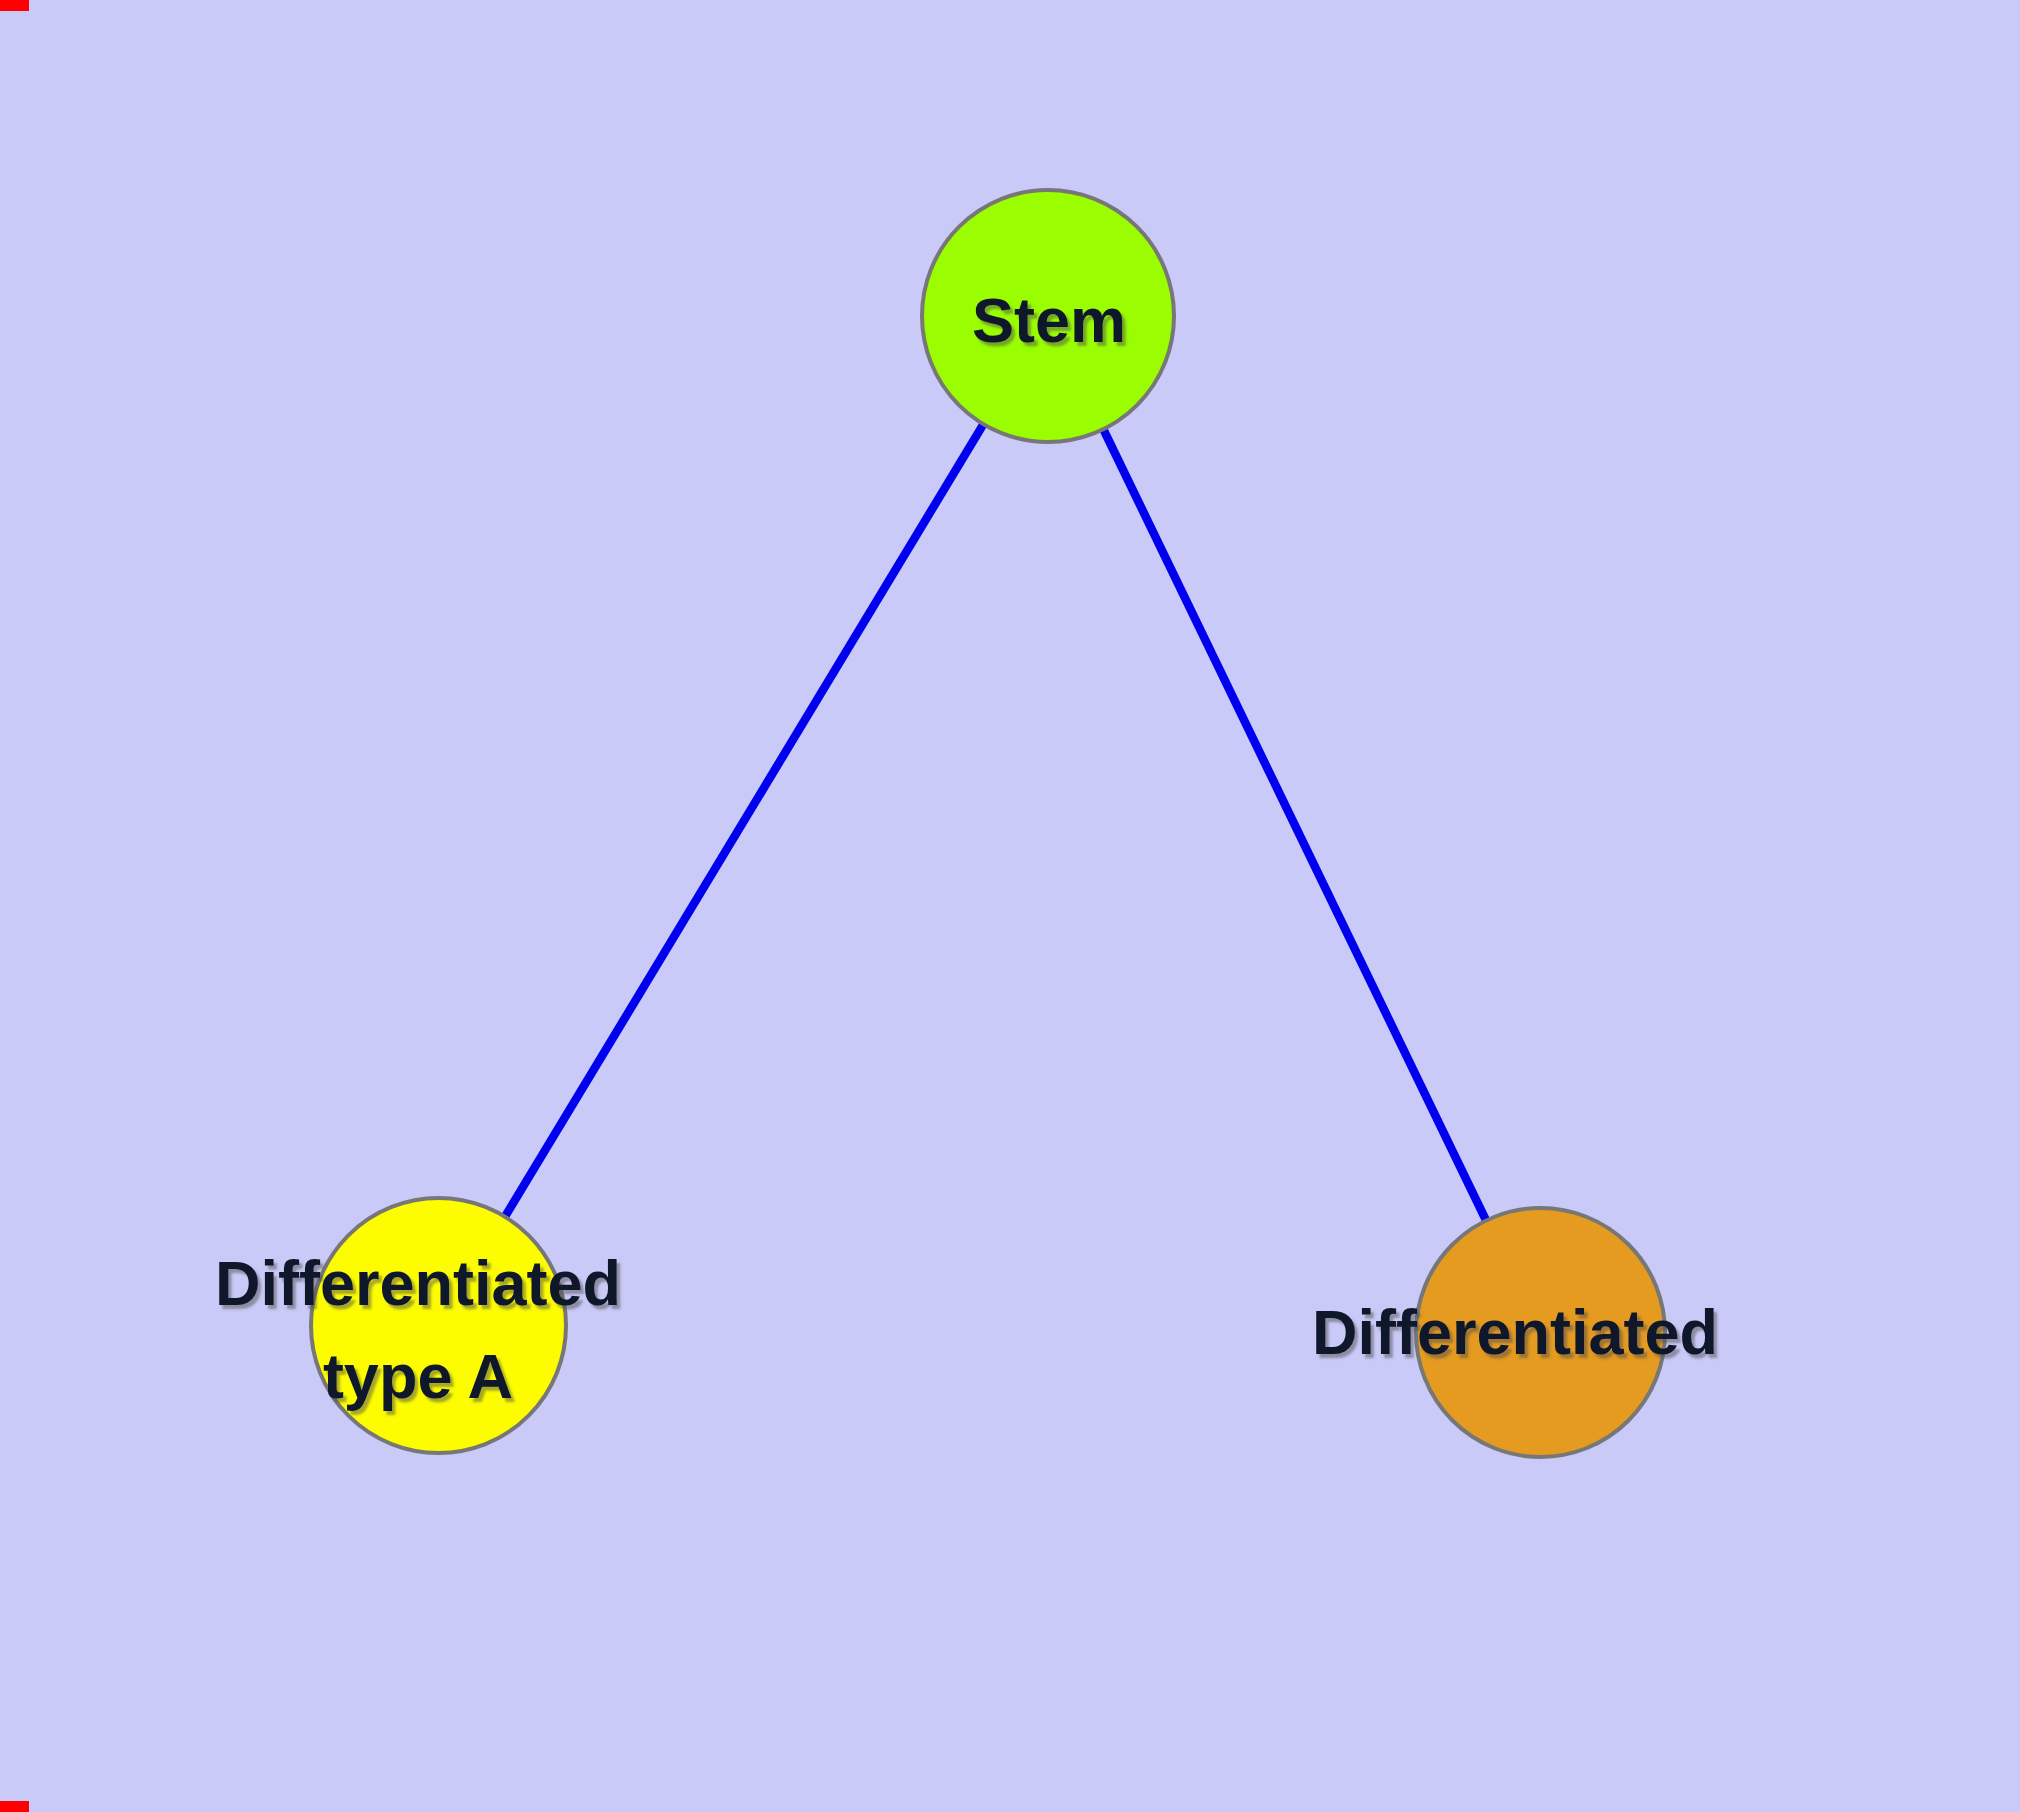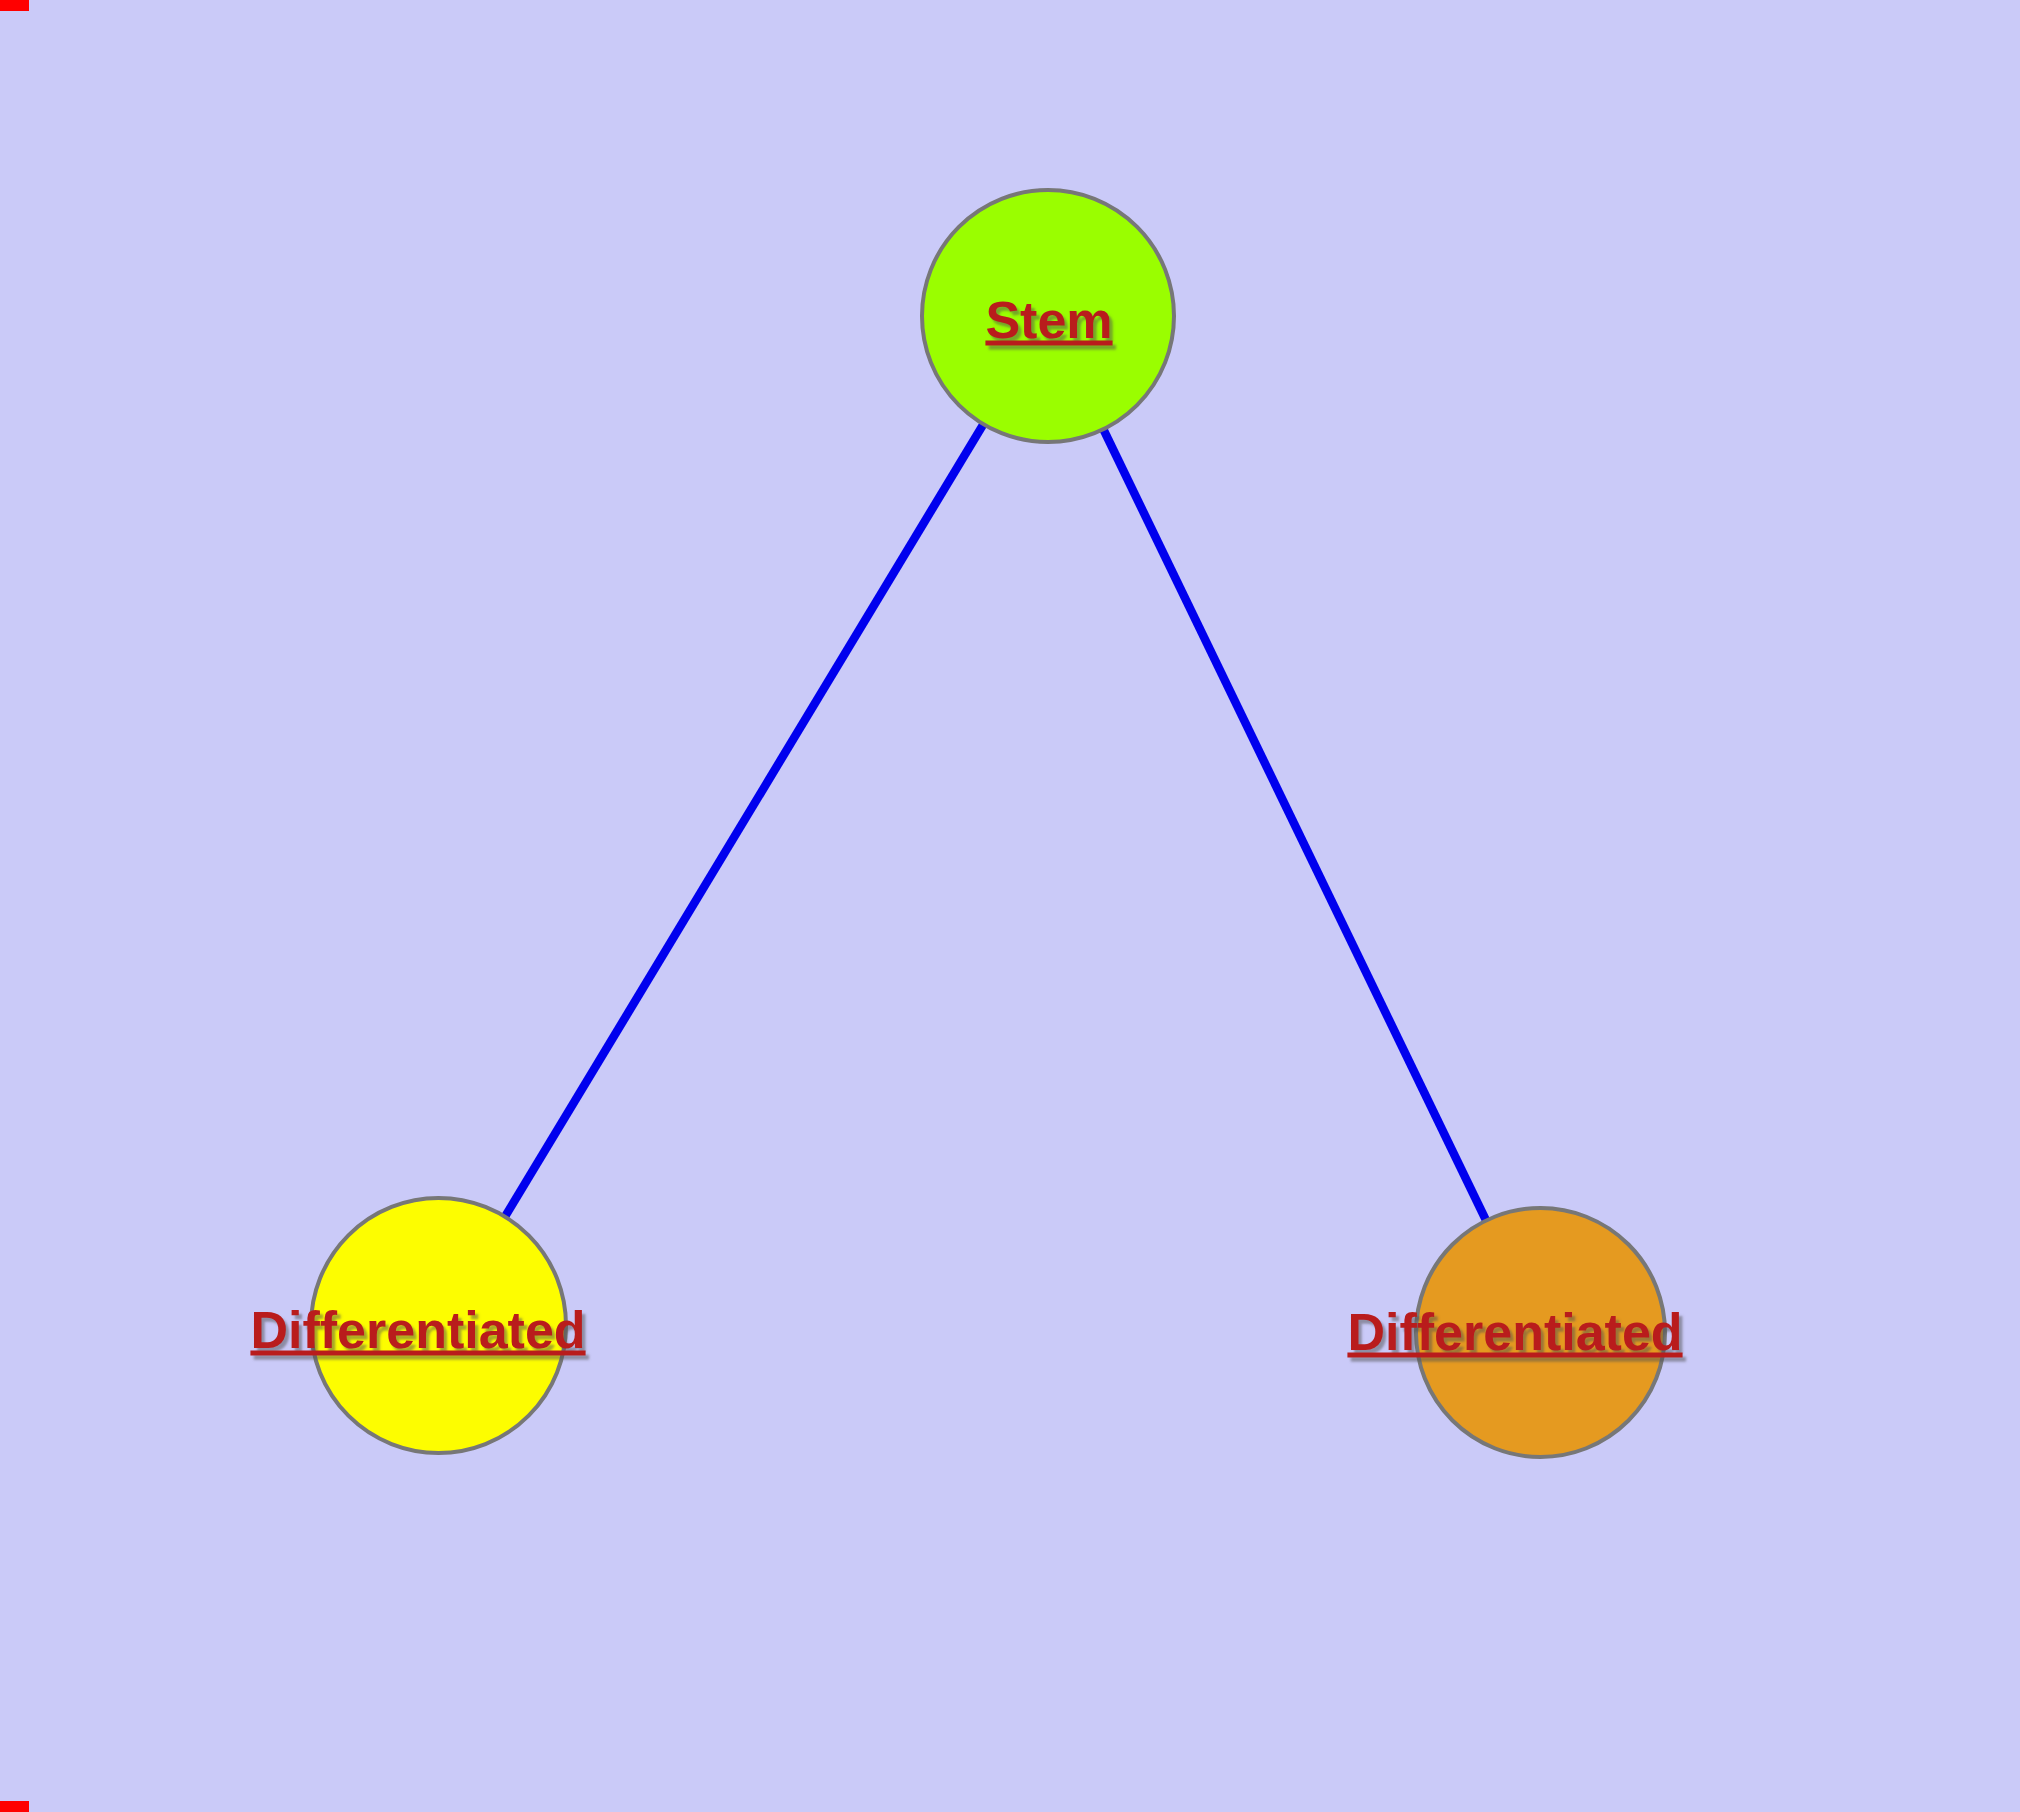--- a/index.html
+++ b/index.html
@@ -29,25 +29,24 @@
     border-radius: 50%;
     box-sizing: border-box;
     border: 4.2px solid #777777;
   }
   .node-label {
     position: absolute;
     transform: translate(-50%, -50%);
     text-align: center;
     white-space: nowrap;
     font-weight: bold;
-    font-size: 52px;
+    font-size: 63px;
     line-height: 93px;
-    color: #b91c1c;
+    color: #0f172a;
     text-shadow: 3.4px 4.2px 2.5px rgba(80, 80, 80, 0.5);
-    text-decoration: underline;
   }
   .node-label span {
     display: block;
   }
   .artifact {
     position: absolute;
   }
 </style>
 </head>
 <body>
@@ -59,20 +58,21 @@
     </svg>
   <div id="nodes">
       <div class="node-circle" style="left: 920px; top: 188px; width: 256px; height: 256px; background: rgb(154, 254, 0); border-color: rgb(119, 119, 119);"></div>
       <div class="node-circle" style="left: 309px; top: 1196px; width: 259px; height: 259px; background: rgb(253, 253, 0); border-color: rgb(119, 119, 119);"></div>
       <div class="node-circle" style="left: 1414px; top: 1206px; width: 253px; height: 253px; background: rgb(229, 154, 32); border-color: rgb(119, 119, 119);"></div>
       <div class="node-label" style="left: 1049px; top: 320px;">
         <span>Stem</span>
       </div>
       <div class="node-label" style="left: 418px; top: 1330px;">
         <span>Differentiated</span>
+        <span>type A</span>
       </div>
       <div class="node-label" style="left: 1515px; top: 1332px;">
         <span>Differentiated</span>
       </div>
     </div>
   <div id="artifacts">
       <div class="artifact" style="left: 0px; top: 0px; width: 29px; height: 11px; background: rgb(255, 0, 0);"></div>
       <div class="artifact" style="left: 0px; top: 1801px; width: 29px; height: 11px; background: rgb(255, 0, 0);"></div>
     </div>
 </div>

